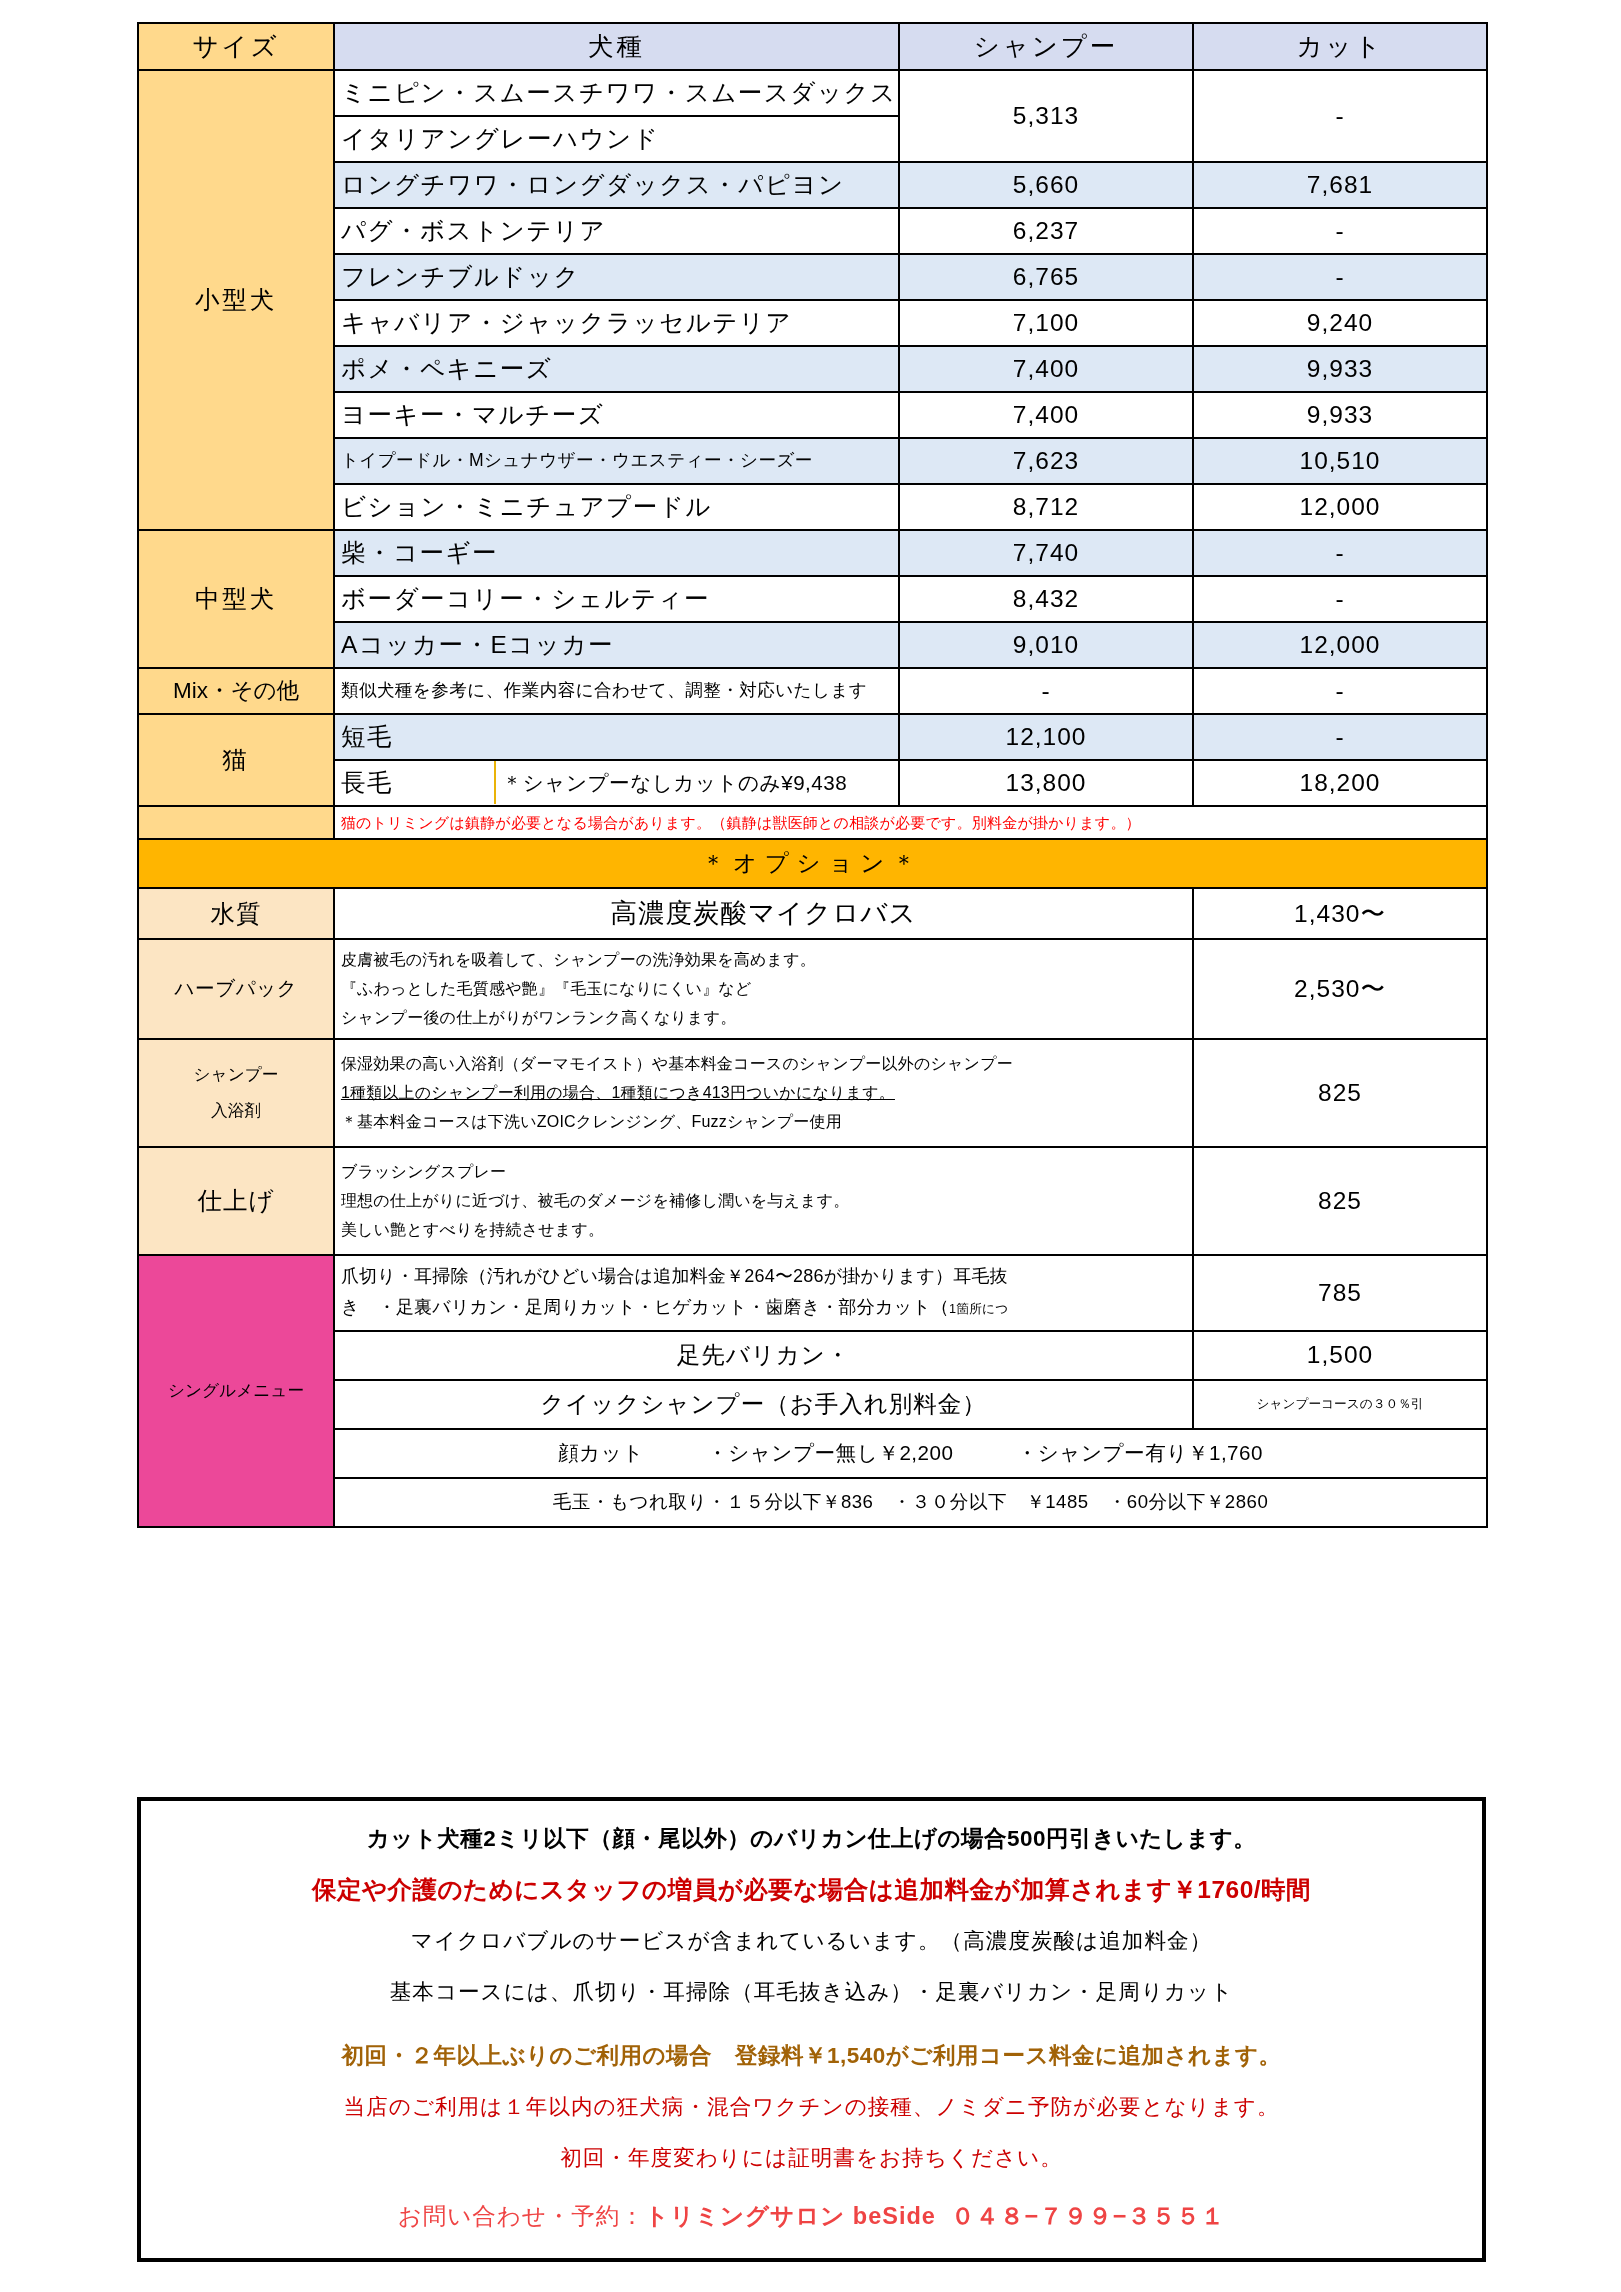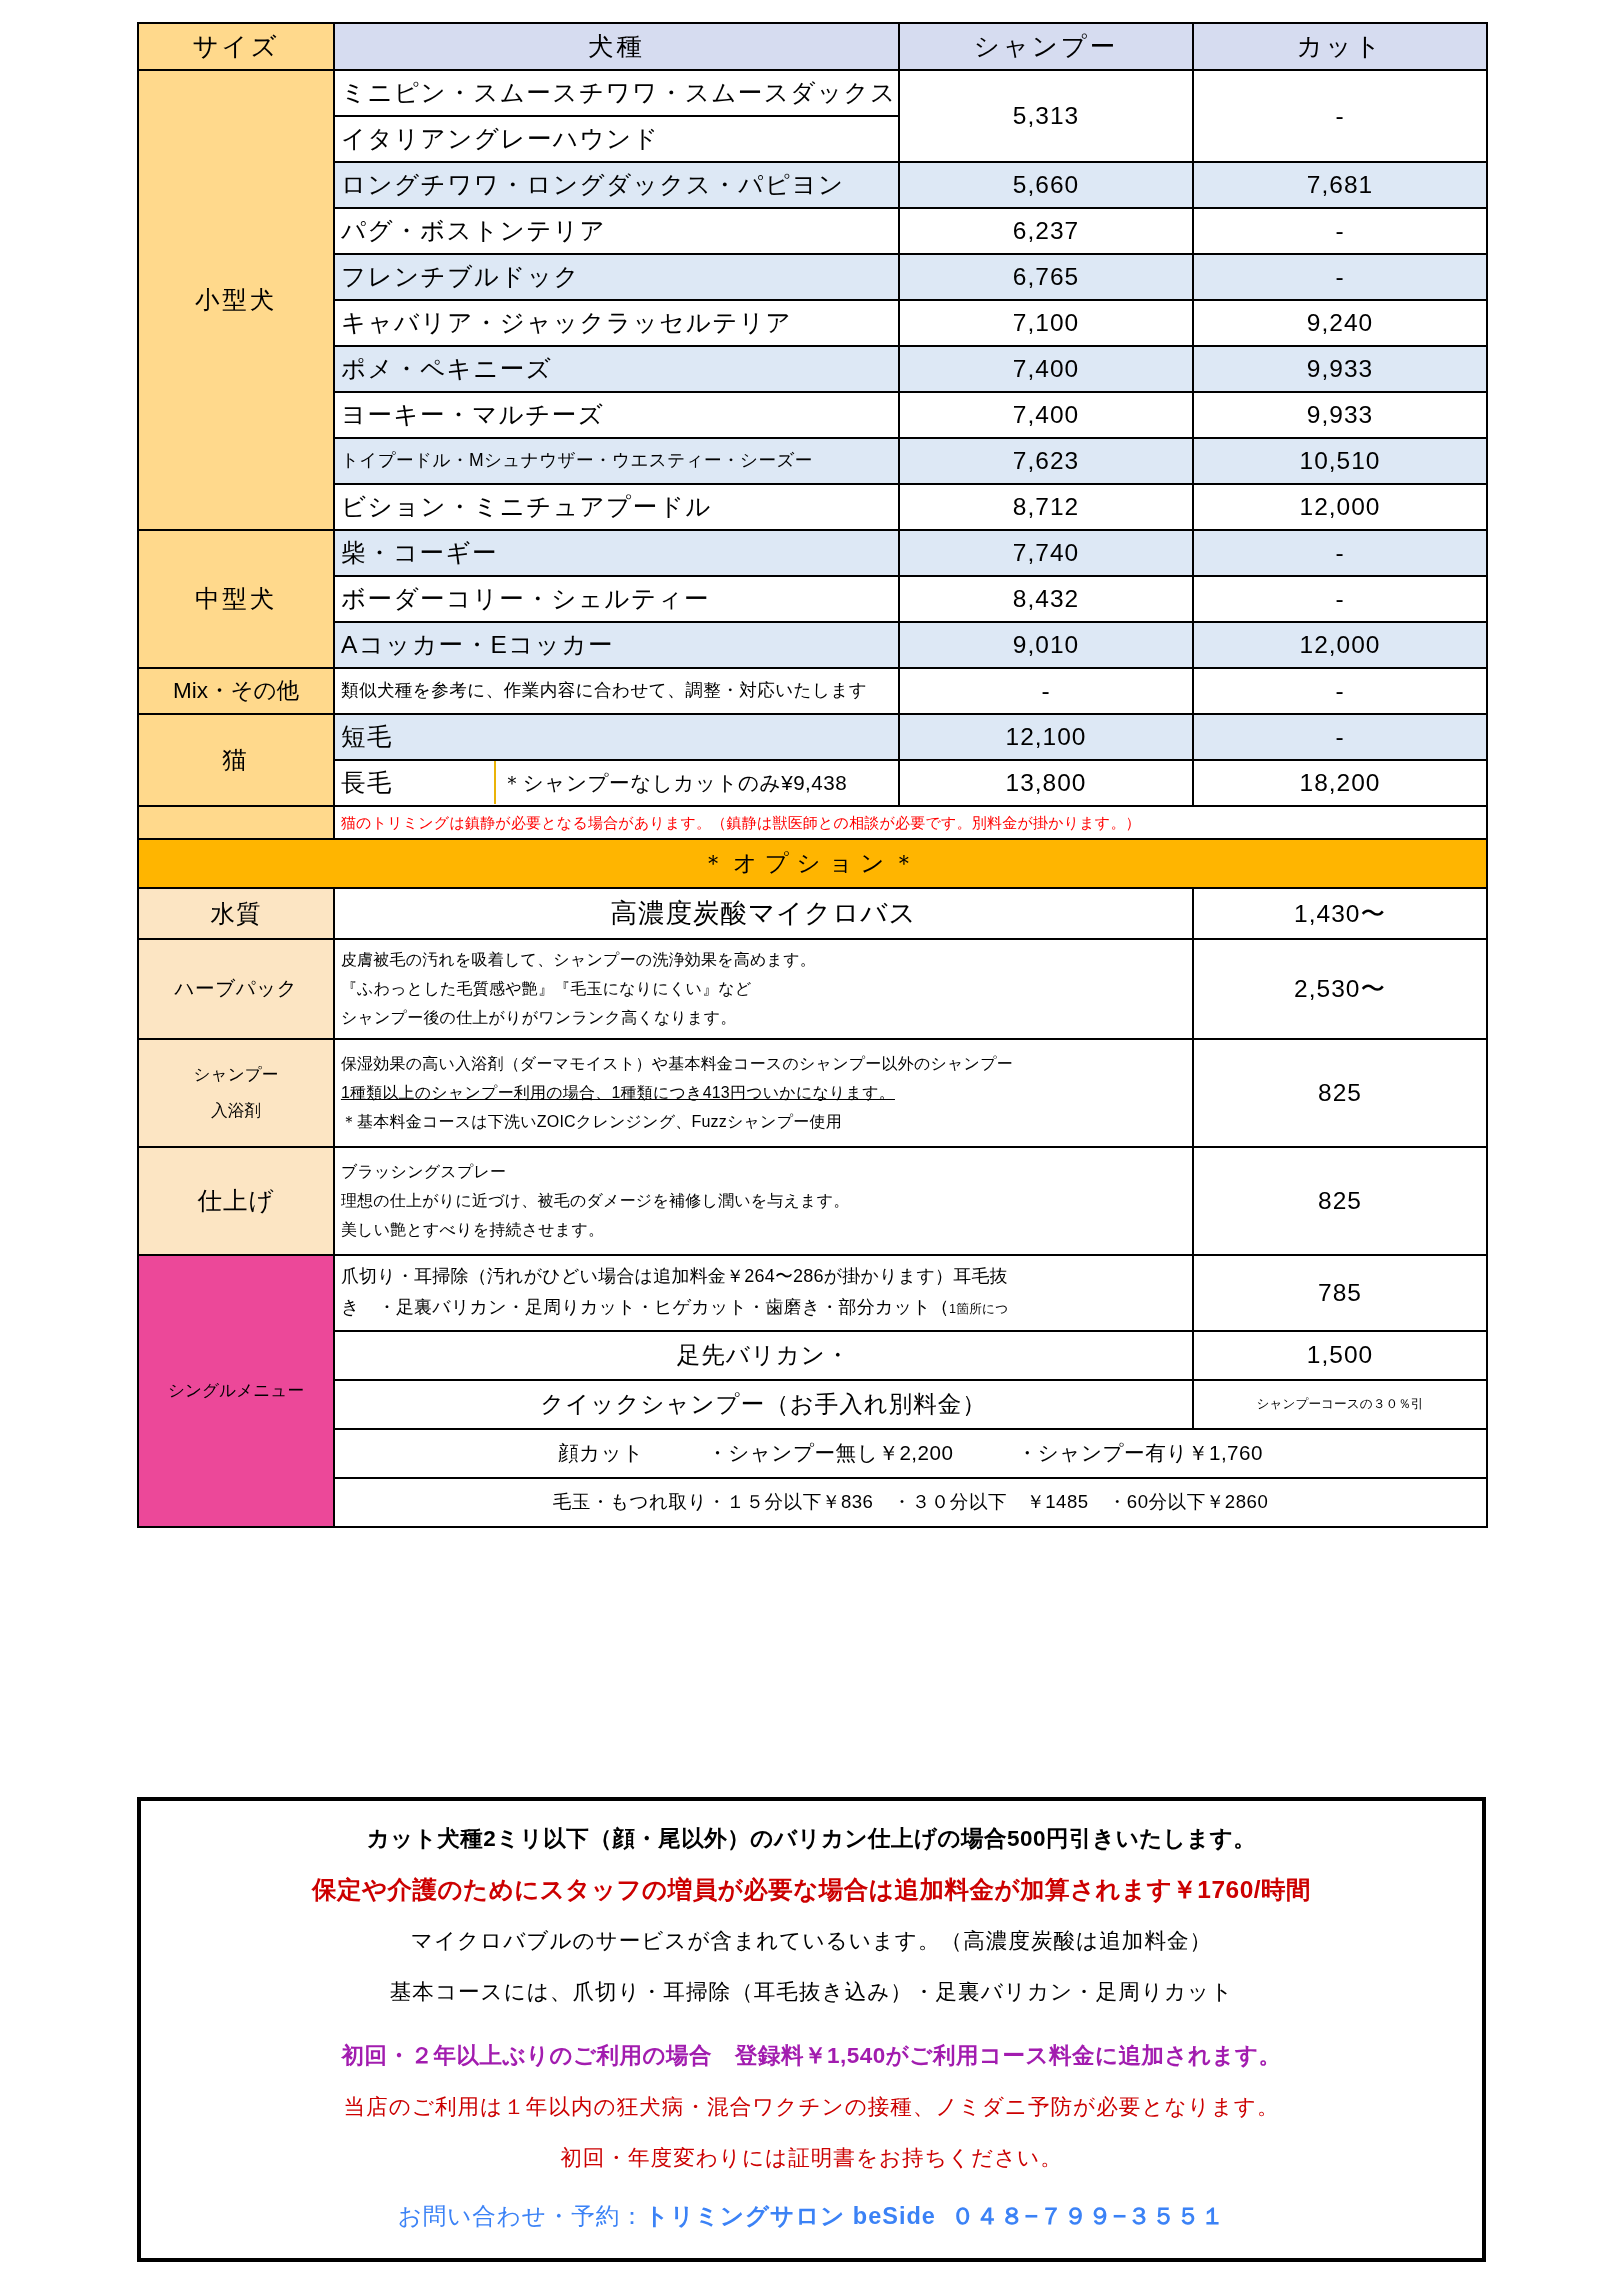--- a/index.html
+++ b/index.html
@@ -170,22 +170,22 @@
   }
   .n-line {
     text-align: center;
     line-height: 51px;
     white-space: nowrap;
   }
   .n-b-blk { font-size: 22.5px; font-weight: bold; color: #000000; letter-spacing: 0.5px; }
   .n-b-red { font-size: 24.5px; font-weight: bold; color: #cc0000; letter-spacing: 0.5px; }
   .n-blk   { font-size: 21.6px; color: #000000; letter-spacing: 1px; }
   .n-red   { font-size: 21.6px; color: #cc0000; letter-spacing: 1px; }
-  .n-red-b { font-size: 22.5px; font-weight: bold; color: #a21caf; letter-spacing: 0.5px; }
-  .n-contact { font-size: 23.5px; color: #3b82f6; letter-spacing: 1px; }
+  .n-red-b { font-size: 22.5px; font-weight: bold; color: #a16207; letter-spacing: 0.5px; }
+  .n-contact { font-size: 23.5px; color: #ef4444; letter-spacing: 1px; }
   .n-contact b { font-weight: bold; }
 </style>
 </head>
 <body>
 
 <div id="sheet">
 
   <table class="grid">
     <colgroup>
       <col class="c-size">

